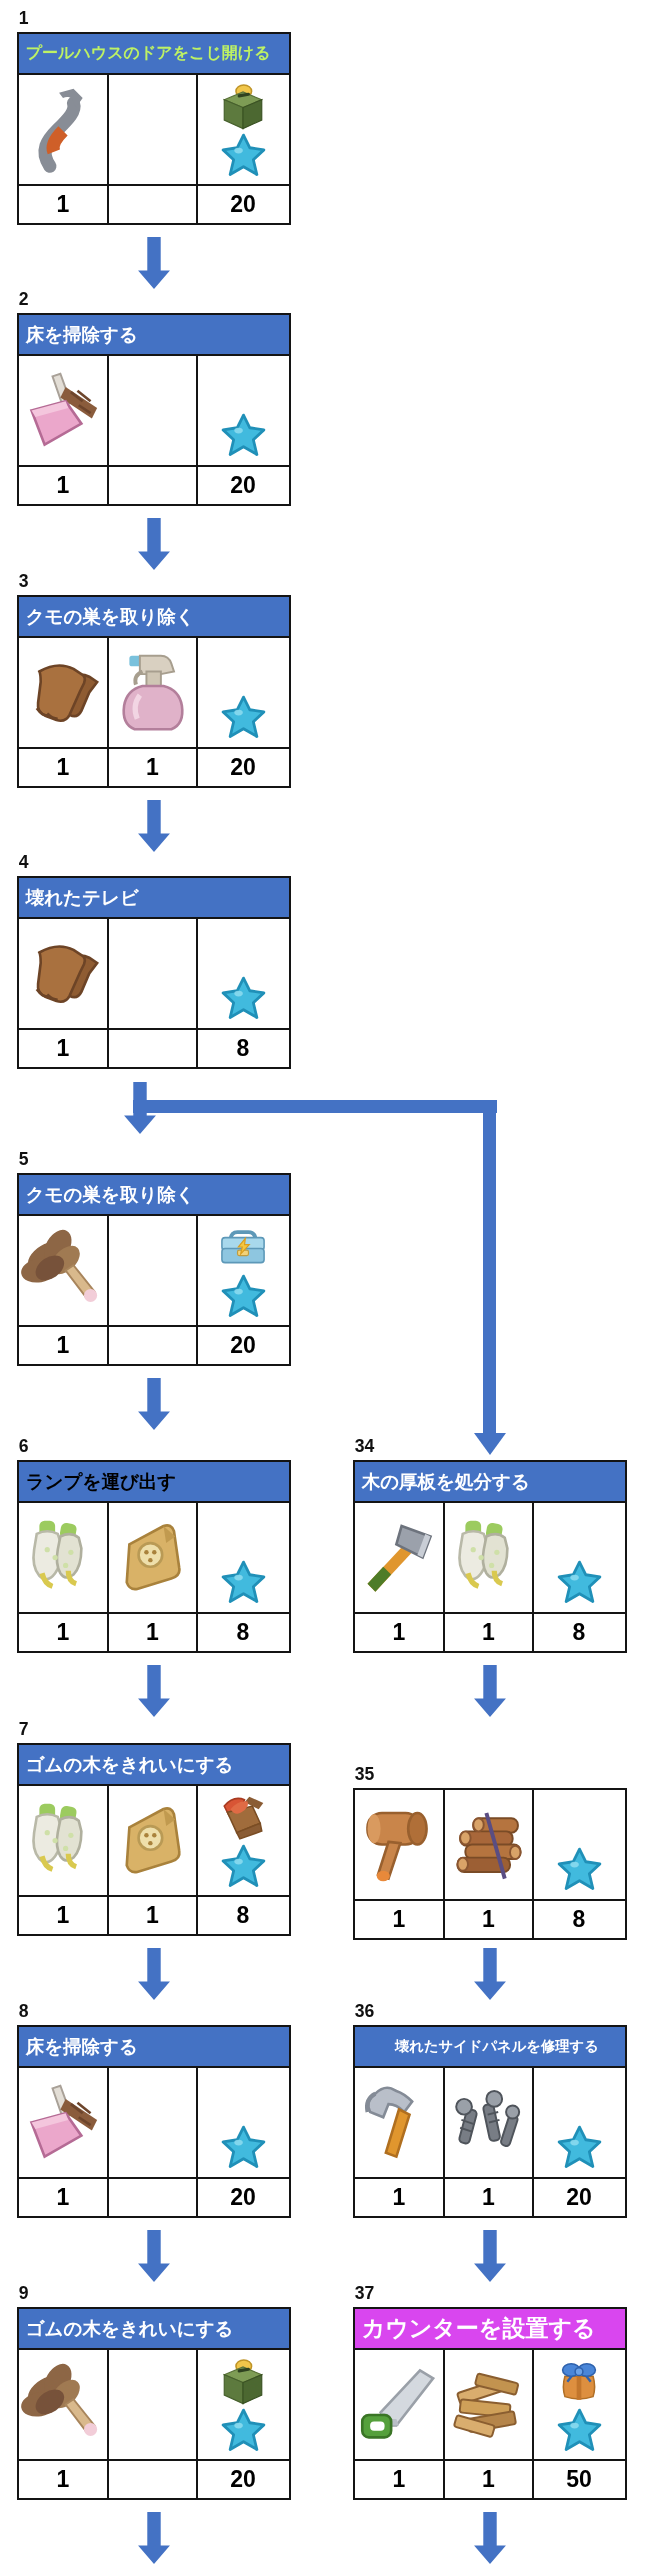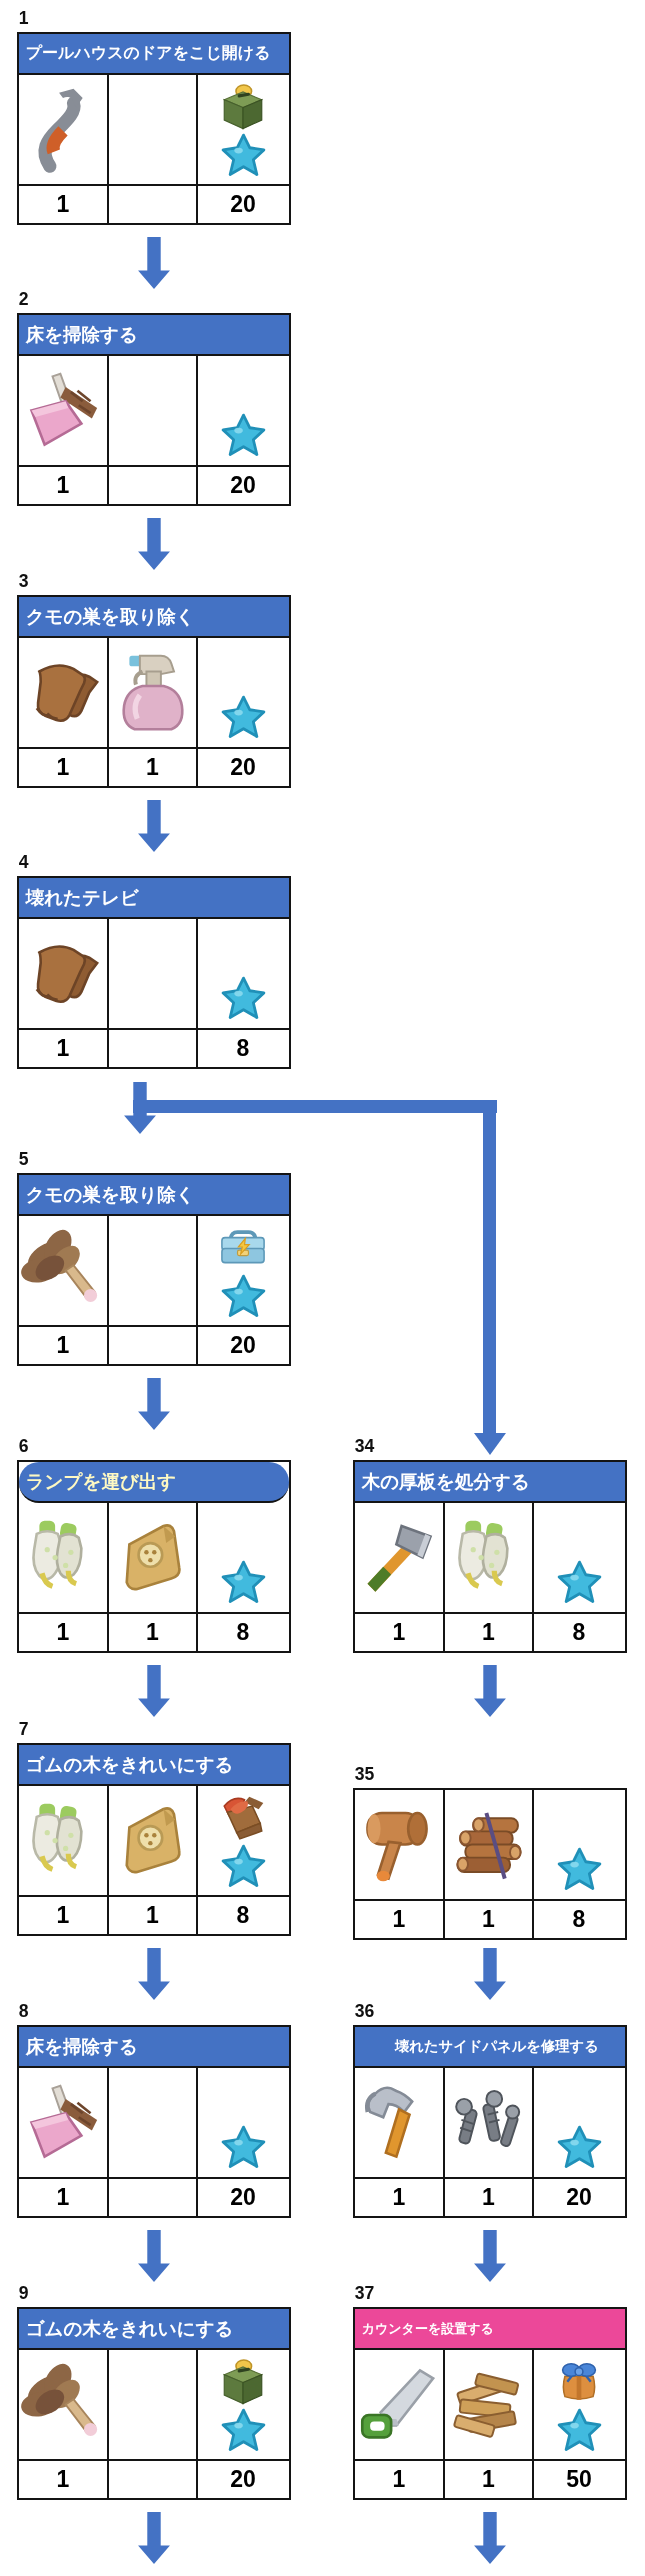--- a/index.html
+++ b/index.html
@@ -192,21 +192,21 @@
       <ellipse cx="42" cy="18" rx="11" ry="8" fill="#4a86d8" stroke="#2f62ad" stroke-width="2"></ellipse>
       <circle cx="32" cy="20" r="5" fill="#6ba2e8" stroke="#2f62ad" stroke-width="2"></circle>
     </symbol>
   </defs>
 </svg>
 
 <div id="stage">
     <div class="card" style="left: 17px; top: 32px;">
     <div class="card-number">1</div>
     <div class="card-table">
-      <div class="card-header" style="font-size: 16px; background: rgb(68, 114, 196); color: #ffffff; text-align: right;">プールハウスのドアをこじ開ける</div>
+      <div class="card-header" style="font-size: 16px; background: rgb(68, 114, 196); color: #bef264; text-align: right;">プールハウスのドアをこじ開ける</div>
       <div class="row icons-row">
           <div class="cell icon-cell">
             <svg class="item-icon big" viewBox="0 0 100 122" width="84" height="103">
               <use href="#crowbar-icon"></use>
             </svg>
           </div>
           <div class="cell icon-cell"></div>
           <div class="cell icon-cell reward">
             <svg class="item-icon reward-top" viewBox="0 0 64 60" width="54" height="50">
               <use href="#donation-box-icon"></use>
@@ -334,21 +334,21 @@
           <div class="cell qty-cell">20</div>
         </div>
     </div>
   </div>
     <svg width="32" height="52" class="flow-arrow" style="left: 138px; top: 1378px;" viewBox="0 0 38 62">
       <polygon points="11,0 27,0 27,40 38,40 19,62 0,40 11,40" fill="#4472C4"></polygon>
     </svg>
     <div class="card" style="left: 17px; top: 1460px;">
     <div class="card-number">6</div>
     <div class="card-table">
-      <div class="card-header" style="font-size: 18.5px; background: rgb(68, 114, 196); color: #fef9c3; border-radius: 20px;">ランプを運び出す</div>
+      <div class="card-header" style="font-size: 18.5px; background: rgb(68, 114, 196); color: #000000;">ランプを運び出す</div>
       <div class="row icons-row">
           <div class="cell icon-cell">
             <svg class="item-icon big" viewBox="0 0 100 122" width="84" height="103">
               <use href="#garden-gloves-icon"></use>
             </svg>
           </div>
           <div class="cell icon-cell">
             <svg class="item-icon big" viewBox="0 0 100 122" width="84" height="103">
               <use href="#sack-icon"></use>
             </svg>
@@ -548,21 +548,21 @@
           <div class="cell qty-cell">20</div>
         </div>
     </div>
   </div>
     <svg width="32" height="52" class="flow-arrow" style="left: 474px; top: 2230px;" viewBox="0 0 38 62">
       <polygon points="11,0 27,0 27,40 38,40 19,62 0,40 11,40" fill="#4472C4"></polygon>
     </svg>
     <div class="card" style="left: 353px; top: 2307px;">
     <div class="card-number">37</div>
     <div class="card-table">
-      <div class="card-header" style="font-size: 13px; background: #ec4899; color: rgb(255, 255, 255);">カウンターを設置する</div>
+      <div class="card-header" style="font-size: 23px; background: #d946ef; color: rgb(255, 255, 255);">カウンターを設置する</div>
       <div class="row icons-row">
           <div class="cell icon-cell">
             <svg class="item-icon big" viewBox="0 0 100 122" width="84" height="103">
               <use href="#hand-saw-icon"></use>
             </svg>
           </div>
           <div class="cell icon-cell">
             <svg class="item-icon big" viewBox="0 0 100 122" width="84" height="103">
               <use href="#wood-pile-icon"></use>
             </svg>

